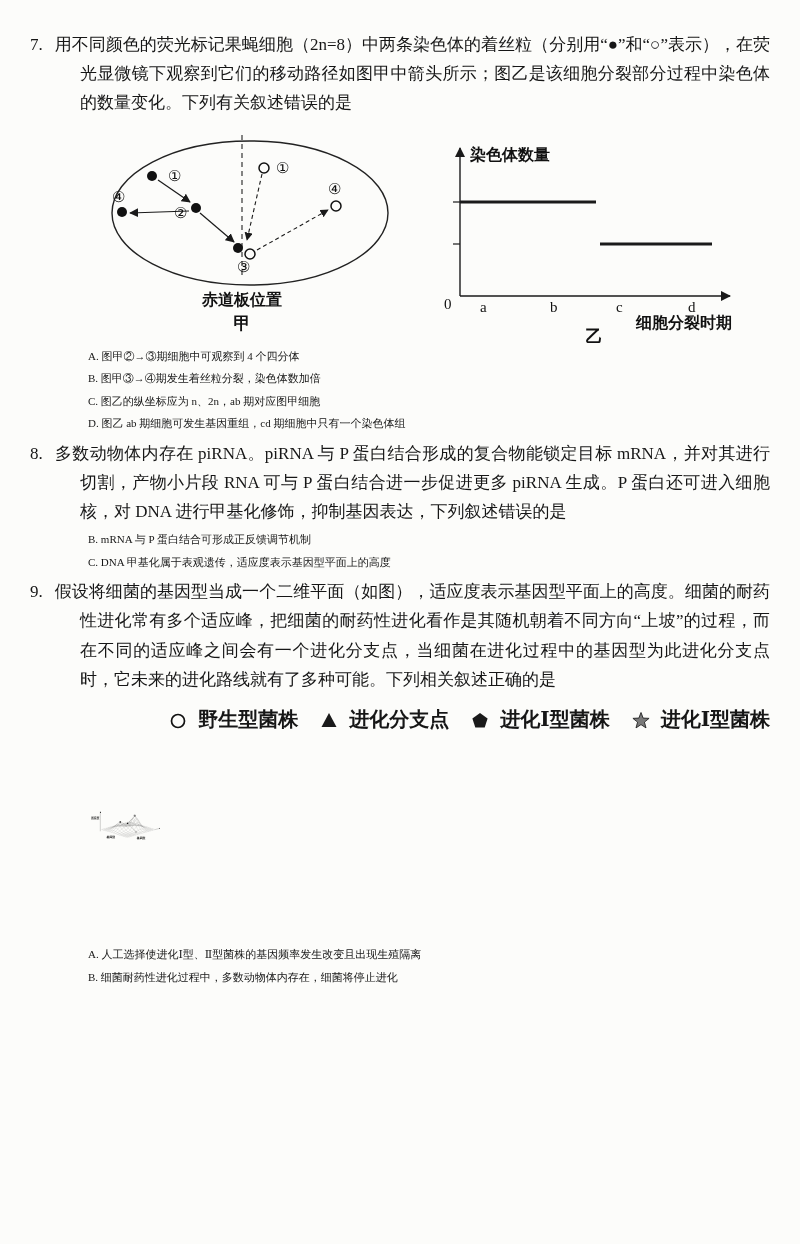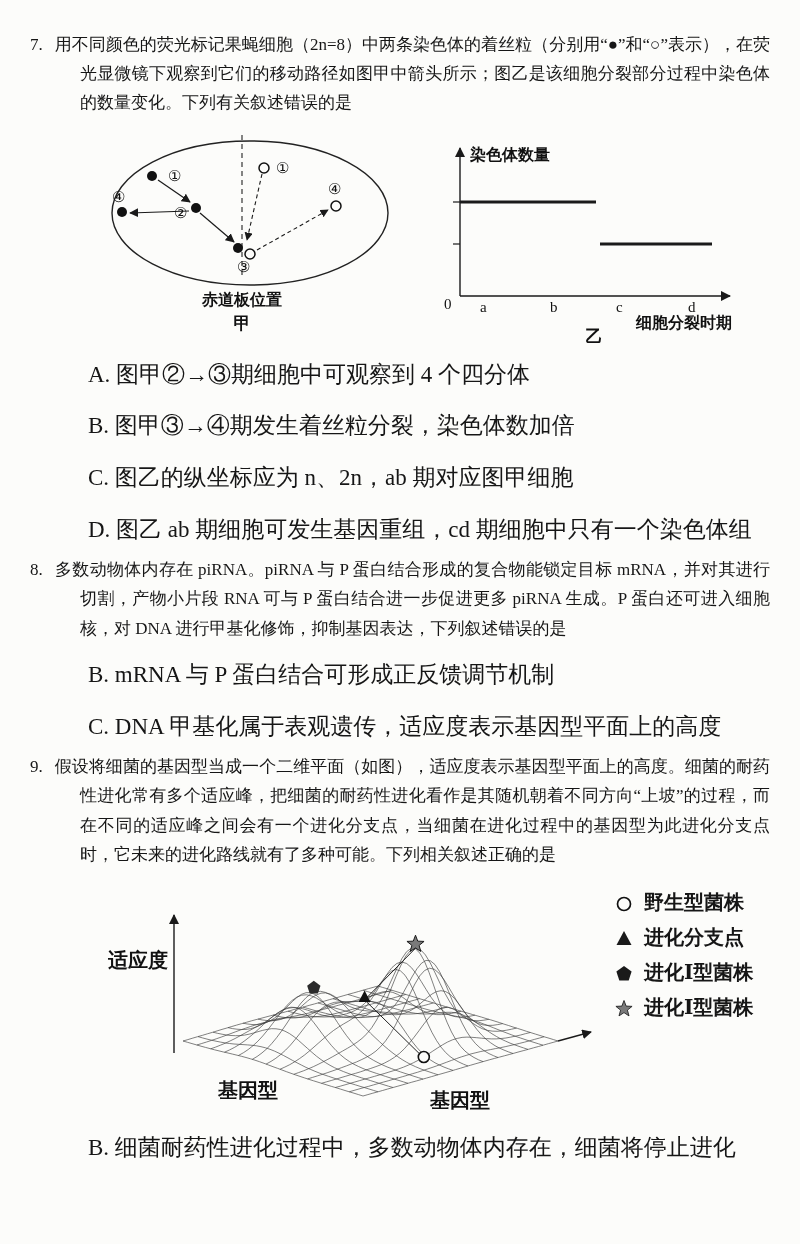--- a/index.html
+++ b/index.html
@@ -3,32 +3,32 @@
 <meta charset="utf-8">
 <style>
   *{margin:0;padding:0;box-sizing:border-box}
   html,body{background:#efefef}
   body{font-family:"Liberation Serif","DejaVu Serif",serif;color:#161616}
   .page{width:800px;height:1244px;margin:0 auto;background:#fcfcfa;position:relative;
         padding:24px 30px 18px 30px;overflow:hidden}
   .question{margin-top:6px}
   .stem{font-size:17px;line-height:1.72;text-align:justify;padding-left:50px;text-indent:-50px}
   .qnum{padding-right:12px}
-  .option{font-size:23px;line-height:1.68;margin:13px 0 4px 58px}
+  .option{font-size:11px;line-height:1.68;margin:4px 0 4px 58px}
   .fig-row{display:flex;align-items:flex-start;gap:14px;margin:10px 0 4px 62px}
   .fig9-row{display:flex;align-items:flex-start;gap:6px;margin:12px 0 4px 58px}
   svg{display:block}
   svg text{font-family:"Liberation Serif","DejaVu Serif",serif;fill:#111}
   .blabel{font-weight:700;font-size:16px}
   .cap{font-weight:700;font-size:17px}
   .num-label{font-size:15px}
   .tick{font-size:15px}
   .mesh path{fill:none;stroke:#3c3c3c;stroke-width:.65}
   .ax3d{font-weight:700;font-size:20px}
-  .legend{display:flex;flex-direction:column;gap:8px;margin-top:8px}
+  .legend{display:flex;flex-direction:row;gap:21px;margin-top:0}
   .legend-row{display:flex;align-items:center;gap:10px}
   .legend-row span{font-size:20px;font-weight:600;white-space:nowrap}
   .footer{position:absolute;left:0;right:0;bottom:12px;text-align:center;font-size:16px}
 </style>
 </head>
 <body>
 
 <div class="page">
 
   <section class="question">
@@ -195,16 +195,17 @@
         </div>
         <div class="legend-row">
           <svg width="20" height="20" viewBox="0 0 20 20">
               <path d="M10 2.5 L12.12 8.09 L18.08 8.37 L13.42 12.11 L15.0 17.88 L10 14.6 L5.0 17.88 L6.58 12.11 L1.92 8.37 L7.88 8.09 Z" fill="#7a7a7a" stroke="#222" stroke-width="0.9"></path>
             </svg>
           <span>进化Ⅰ型菌株</span>
         </div>
       </div>
     </div>
 
+    <div class="option">A. 人工选择使进化Ⅰ型、Ⅱ型菌株的基因频率发生改变且出现生殖隔离</div>
     <div class="option">B. 细菌耐药性进化过程中，多数动物体内存在，细菌将停止进化</div>
   </section>
 
 </div>
 
 </body></html>

